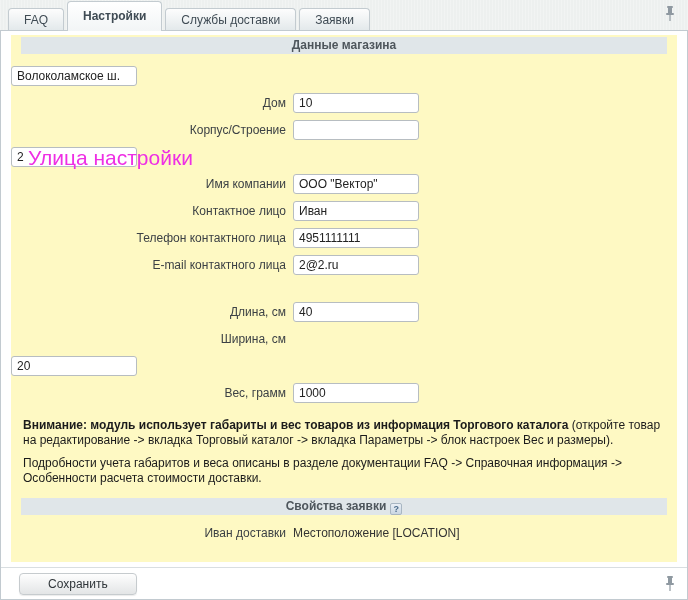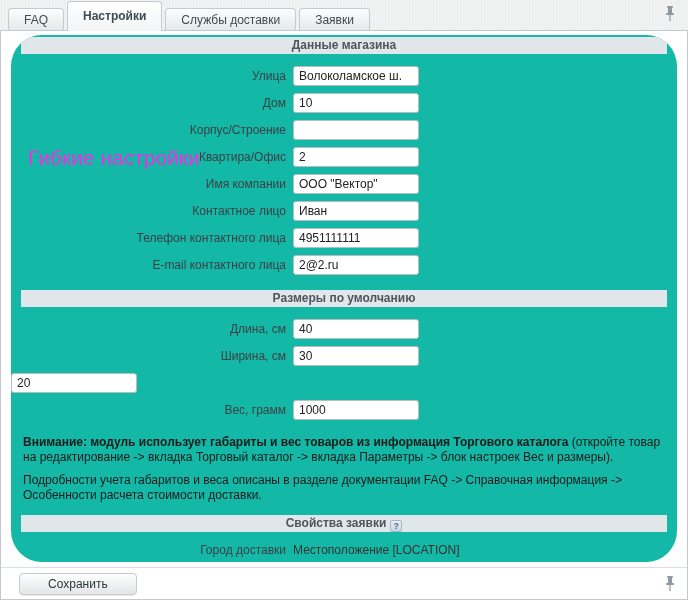--- a/index.html
+++ b/index.html
@@ -24,21 +24,21 @@
     justify-content:flex-end;
   }
   .pin-top { position:absolute; right:13px; top:6px; }
 
   
   .panel {
     position:absolute; top:30px; left:0; right:0; bottom:0; z-index:2;
     border:1px solid #c2cad0; background:#fff; display:flex; flex-direction:column;
   }
   .panel-body { flex:1; padding:4px 10px 5px; overflow:hidden; }
-  .inner { background:#14b8a6; height:100%; position:relative; overflow:hidden;border-radius:31px; }
+  .inner { background:#fef9c3; height:100%; position:relative; overflow:hidden; }
 
   .section-title {
     background:#e0e6e9; color:#4e565c; font-weight:bold; text-align:center;
     height:17px; line-height:17px; margin:0 10px;
   }
   .mt2 { margin-top:2px; } .gap4 { height:4px; } .gap6 { height:6px; } .gap8 { height:8px; } .gap12 { height:12px; }
 
   .frow { display:flex; align-items:center; height:27px; }
   .frow.short { height:24px; }
   .flabel { width:282px; text-align:right; padding-right:7px; color:#3c4145; }
@@ -96,90 +96,86 @@
         <g fill="#8f99a1">
           <rect x="2" y="0" width="6" height="2" rx="1"></rect>
           <rect x="3" y="2" width="4" height="5"></rect>
           <rect x="1" y="7" width="8" height="2" rx="1"></rect>
           <rect x="4.4" y="9" width="1.2" height="6"></rect>
         </g>
       </svg>
   </span>
 </div>
 
-<div class="watermark">Гибкие настройки</div>
+<div class="watermark">Улица настройки</div>
 
 <div class="panel">
   <div class="panel-body">
     <div class="inner">
 
       <div class="section-title mt2">Данные магазина</div>
       <div class="gap8"></div>
       <div class="frow">
-        <label class="flabel">Улица</label>
         <input class="finput" type="text" value="Волоколамское ш." style="">
       </div>
       <div class="frow">
         <label class="flabel">Дом</label>
         <input class="finput" type="text" value="10" style="">
       </div>
       <div class="frow">
         <label class="flabel">Корпус/Строение</label>
         <input class="finput" type="text" value="" style="">
       </div>
       <div class="frow">
-        <label class="flabel">Квартира/Офис</label>
         <input class="finput" type="text" value="2" style="">
       </div>
       <div class="frow">
         <label class="flabel">Имя компании</label>
         <input class="finput" type="text" value="ООО &quot;Вектор&quot;" style="">
       </div>
       <div class="frow">
         <label class="flabel">Контактное лицо</label>
         <input class="finput" type="text" value="Иван" style="">
       </div>
       <div class="frow">
         <label class="flabel">Телефон контактного лица</label>
         <input class="finput" type="text" value="4951111111" style="">
       </div>
       <div class="frow">
         <label class="flabel">E-mail контактного лица</label>
         <input class="finput" type="text" value="2@2.ru" style="">
       </div>
 
       <div class="gap12"></div>
-      <div class="section-title">Размеры по умолчанию</div>
       <div class="gap8"></div>
       <div class="frow">
         <label class="flabel">Длина, см</label>
         <input class="finput" type="text" value="40" style="">
       </div>
       <div class="frow">
         <label class="flabel">Ширина, см</label>
-        <input class="finput" type="text" value="30" style="">
       </div>
       <div class="frow">
         <input class="finput" type="text" value="20" style="">
       </div>
       <div class="frow">
         <label class="flabel">Вес, грамм</label>
         <input class="finput" type="text" value="1000" style="">
       </div>
 
       <div class="notes">
         <p><b>Внимание: модуль использует габариты и вес товаров из информация Торгового каталога</b><span> (откройте товар на редактирование -&gt; вкладка Торговый каталог -&gt; вкладка Параметры -&gt; блок настроек Вес и размеры).</span></p>
         <p>Подробности учета габаритов и веса описаны в разделе документации FAQ -&gt; Справочная информация -&gt; Особенности расчета стоимости доставки.</p>
       </div>
 
       <div class="gap4"></div>
       <div class="section-title"><span>Свойства заявки</span><span class="help">?</span></div>
       <div class="gap6"></div>
       <div class="frow short">
-        <label class="flabel">Город доставки</label>
+        <label class="flabel">Иван доставки</label>
         <span class="tvalue">Местоположение [LOCATION]</span>
       </div>
 
     </div>
   </div>
 
   <div class="panel-footer">
     <button class="save-btn">Сохранить</button>
     <span>
       <svg class="pin-svg" width="10" height="15" viewBox="0 0 10 15">

